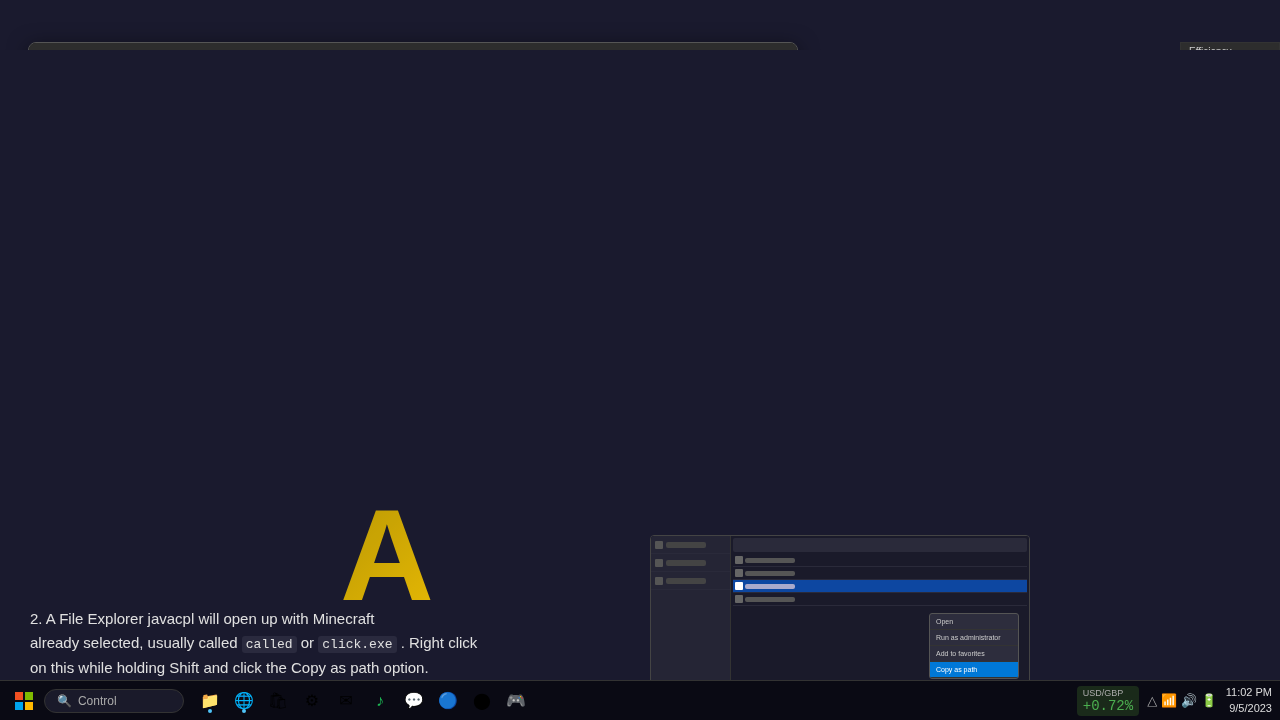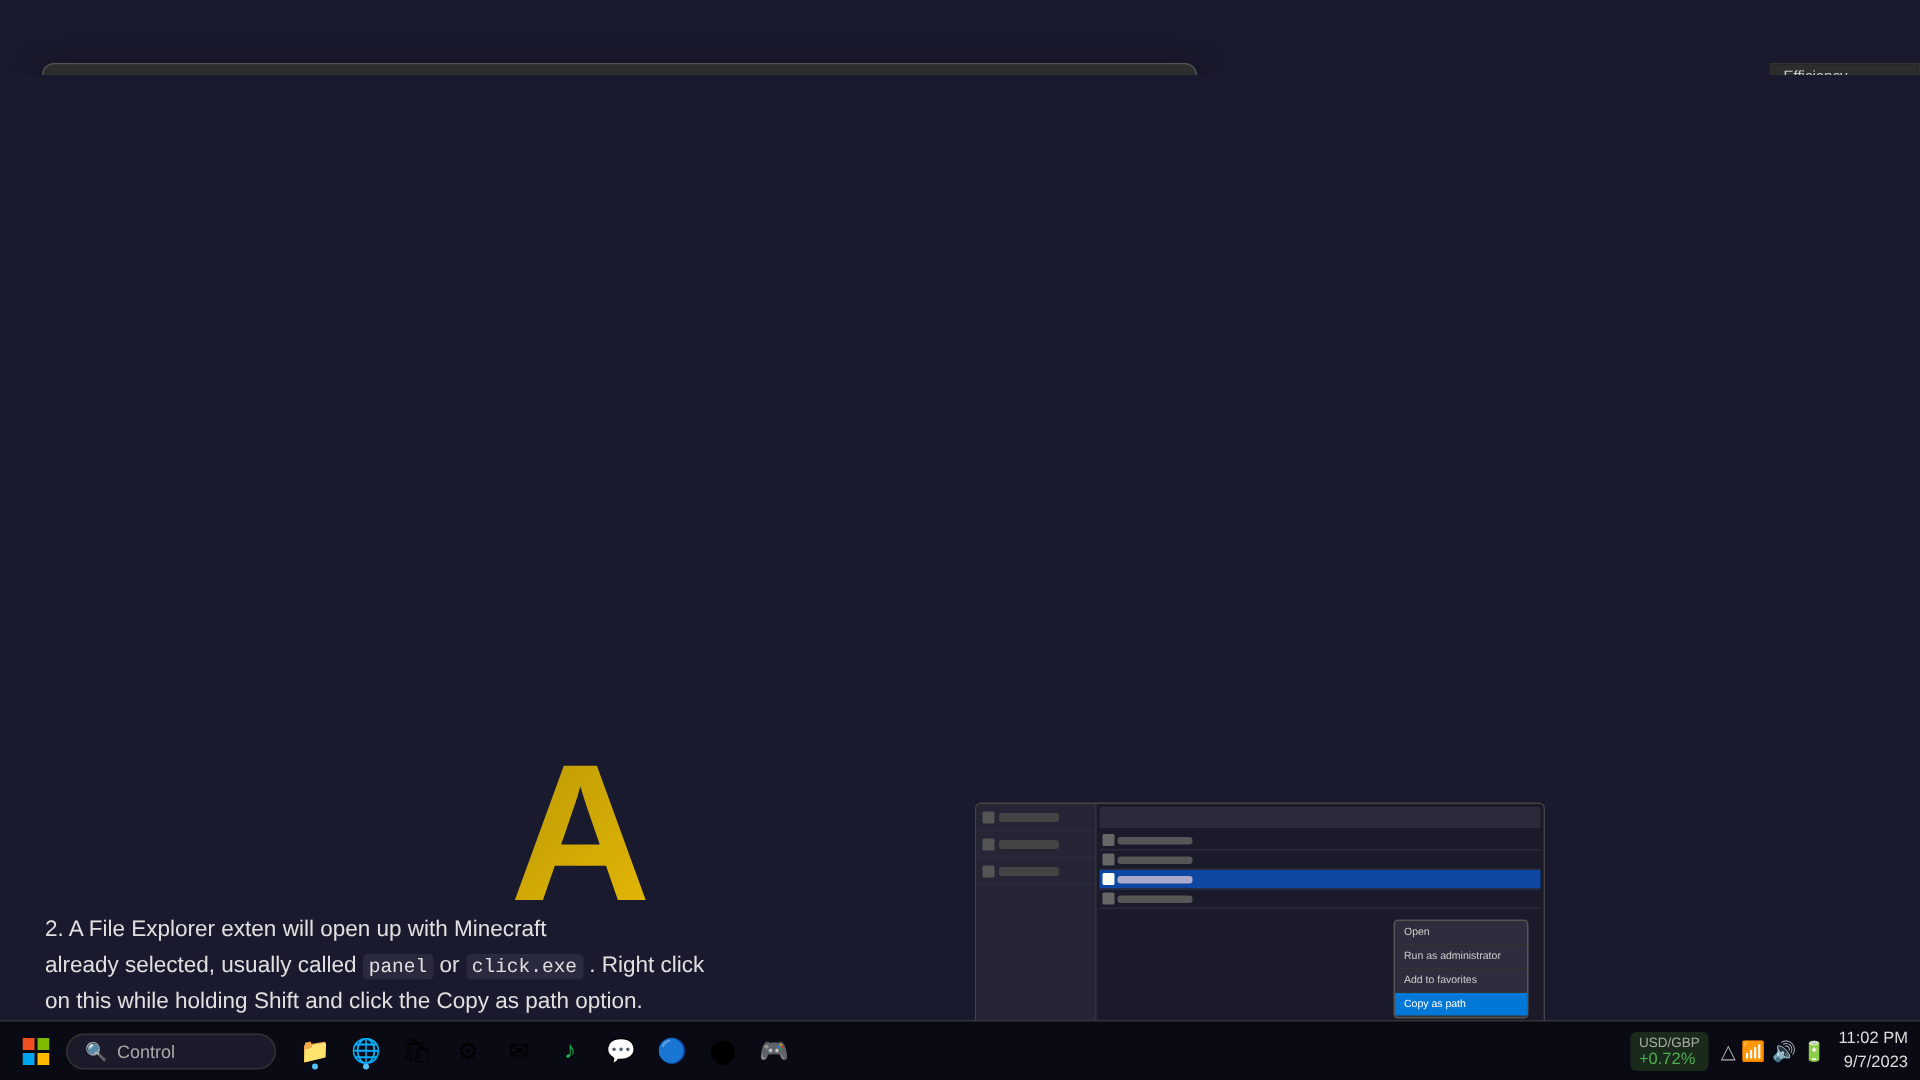--- a/index.html
+++ b/index.html
@@ -476,21 +476,21 @@
     }
     .taskbar-crypto {
       background: #1a2a1a;
       border-radius: 4px;
       padding: 2px 6px;
       display: flex;
       flex-direction: column;
       align-items: flex-start;
     }
     .crypto-symbol { color: #aaa; font-size: 9px; }
-    .crypto-change { color: #4caf50; font-size: 11px; }
+    .crypto-change { color: #4caf50; font-size: 14px; font-family: Liberation Mono, monospace; }
 
     
     .pinned-app {
       position: relative;
     }
     .pinned-app::after {
       content: '';
       position: absolute;
       bottom: 2px;
       left: 50%;
@@ -795,23 +795,23 @@
         </div>
       </div>
   </div>
 </div>
 
 <div class="webpage-content">
 
   <div class="article-text">
     <p>
       <span>2.</span>
-      <span>A File Explorer exten will open up w</span>ith Minecraft
+      <span>A File Explorer javacpl will open up w</span>ith Minecraft
       <br>
-      <span>already selected, usually called </span><span class="code-inline">panel</span><span> or </span>
+      <span>already selected, usually called </span><span class="code-inline">called</span><span> or </span>
       <span class="code-inline">click.exe</span>
       <span>. Right click on this while holding Shift and click the Copy as path option.</span>
     </p>
   </div>
 
   <div class="watermark-a">A</div>
 
   <div class="screenshot-preview">
     <div class="sp-inner">
       <div class="sp-sidebar">
@@ -888,16 +888,16 @@
       <span class="crypto-change">+0.72%</span>
     </div>
     <div class="taskbar-systray">
       <span class="systray-icon">△</span>
       <span class="systray-icon">📶</span>
       <span class="systray-icon">🔊</span>
       <span class="systray-icon">🔋</span>
     </div>
     <div class="taskbar-clock">
       <div>11:02 PM</div>
-      <div>9/7/2023</div>
+      <div>9/5/2023</div>
     </div>
   </div>
 </div>
 
 </body></html>

